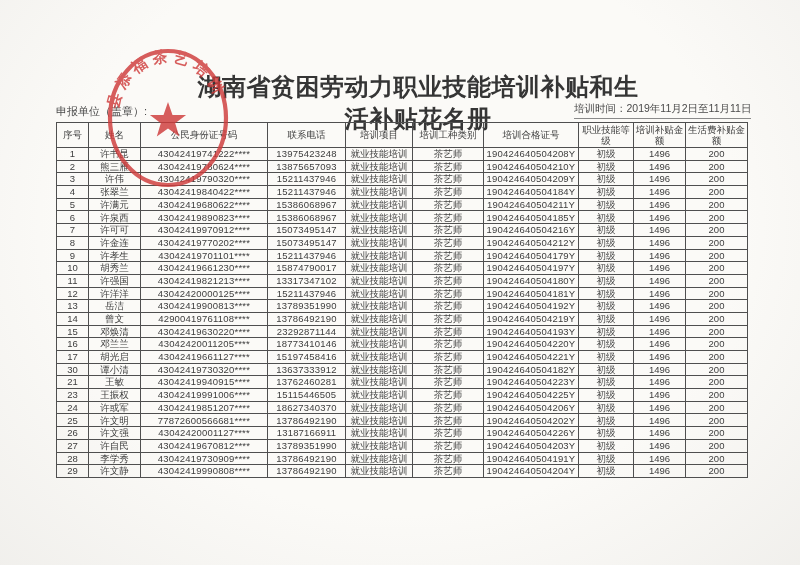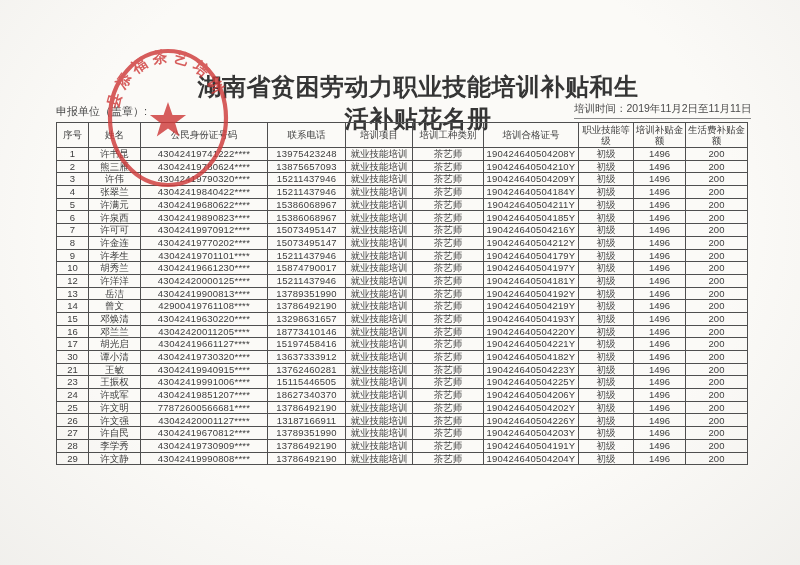--- a/index.html
+++ b/index.html
@@ -188,20 +188,32 @@
         <td class="num">43042419661230****</td>
         <td class="num">15874790017</td>
         <td>就业技能培训</td>
         <td>茶艺师</td>
         <td class="num">190424640504197Y</td>
         <td>初级</td>
         <td>1496</td>
         <td>200</td>
       </tr>
       <tr>
+        <td>11</td>
+        <td>许强国</td>
+        <td class="num">43042419821213****</td>
+        <td class="num">13317347102</td>
+        <td>就业技能培训</td>
+        <td>茶艺师</td>
+        <td class="num">190424640504180Y</td>
+        <td>初级</td>
+        <td>1496</td>
+        <td>200</td>
+      </tr>
+      <tr>
         <td>12</td>
         <td>许洋洋</td>
         <td class="num">43042420000125****</td>
         <td class="num">15211437946</td>
         <td>就业技能培训</td>
         <td>茶艺师</td>
         <td class="num">190424640504181Y</td>
         <td>初级</td>
         <td>1496</td>
         <td>200</td>
@@ -227,21 +239,21 @@
         <td>茶艺师</td>
         <td class="num">190424640504219Y</td>
         <td>初级</td>
         <td>1496</td>
         <td>200</td>
       </tr>
       <tr>
         <td>15</td>
         <td>邓焕清</td>
         <td class="num">43042419630220****</td>
-        <td class="num">13298631657</td>
+        <td class="num">23292871144</td>
         <td>就业技能培训</td>
         <td>茶艺师</td>
         <td class="num">190424640504193Y</td>
         <td>初级</td>
         <td>1496</td>
         <td>200</td>
       </tr>
       <tr>
         <td>16</td>
         <td>邓兰兰</td>

